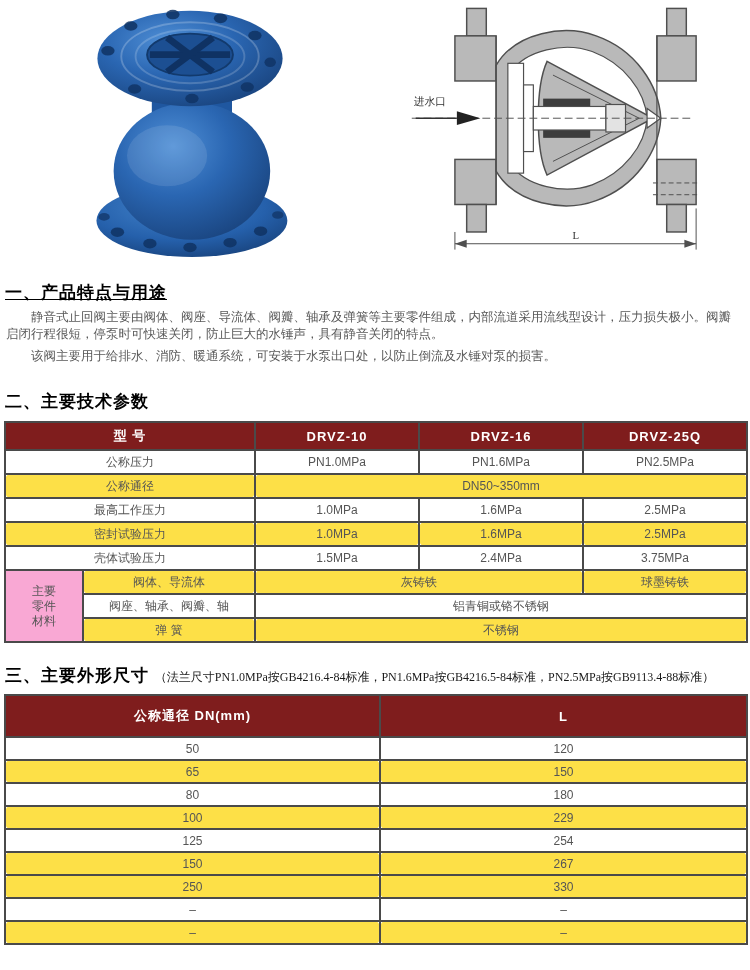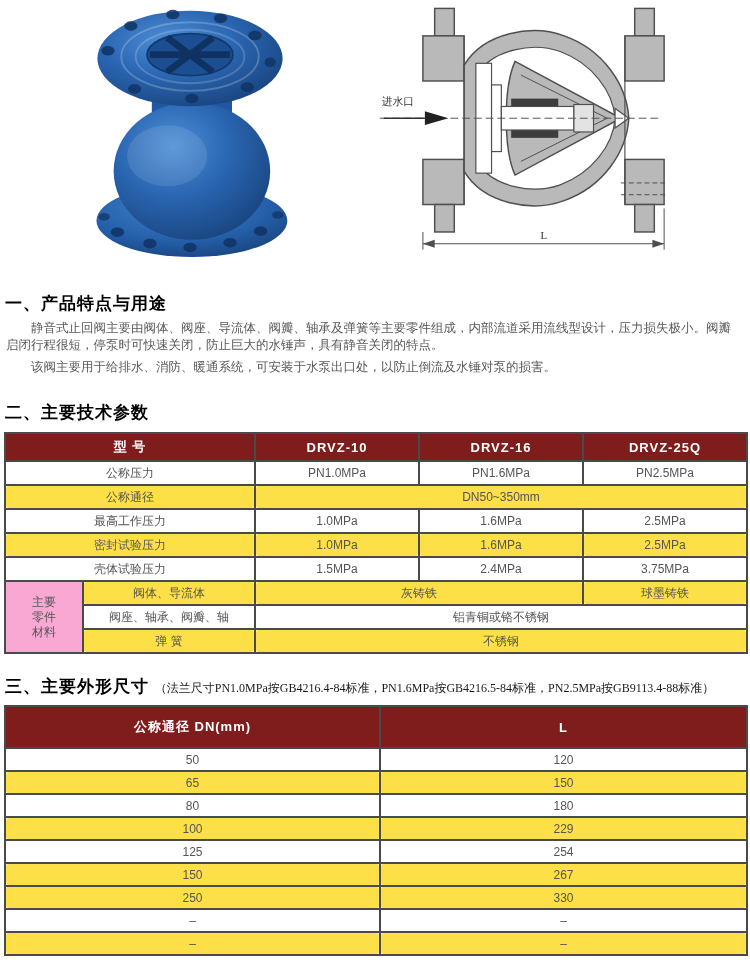--- a/index.html
+++ b/index.html
@@ -1,24 +1,24 @@
 <!DOCTYPE html>
 <html><head>
 <meta charset="utf-8">
 <style>
   html,body{margin:0;padding:0;background:#fff;}
   .page{position:relative;width:750px;height:970px;background:#ffffff;overflow:hidden;
         font-family:"Liberation Sans","DejaVu Sans",sans-serif;}
   
   .hero{position:relative;height:280px;}
   .photo{position:absolute;left:75px;top:5px;width:230px;height:252px;}
-  .drawing{position:absolute;left:368px;top:0px;width:302px;height:260px;font-family:Liberation Serif, serif;}
+  .drawing{position:absolute;left:400px;top:0px;width:302px;height:260px;font-family:Liberation Serif, serif;}
   
   .sec-title{margin:0 0 0 5px;font-size:17px;font-weight:bold;color:#000;letter-spacing:1px;}
-  #sec1-title{margin-top:12px;}
+  #sec1-title{margin-top:1px;text-decoration:underline;}
   #sec2-title{margin-top:25px;}
   #sec3-title{margin-top:21px;}
   .sec-sub{font-size:12px;font-weight:normal;letter-spacing:0;
            font-family:"Liberation Serif","DejaVu Serif",serif;color:#1a1a1a;margin-top:12px;}
   .para{margin:5px 8px 0 6px;font-size:12.5px;line-height:17px;color:#585858;text-indent:2em;}
   
   table{border-collapse:collapse;table-layout:fixed;width:742px;margin:8px 0 0 4px;}
   td{border:2px solid #4a4a4a;text-align:center;vertical-align:middle;
      font-size:12px;color:#555;padding:0;height:22px;overflow:hidden;white-space:nowrap;}
   tr.hd td{background:#7f1d1d;color:#fff;font-weight:bold;font-size:13px;height:26px;letter-spacing:1px;}

